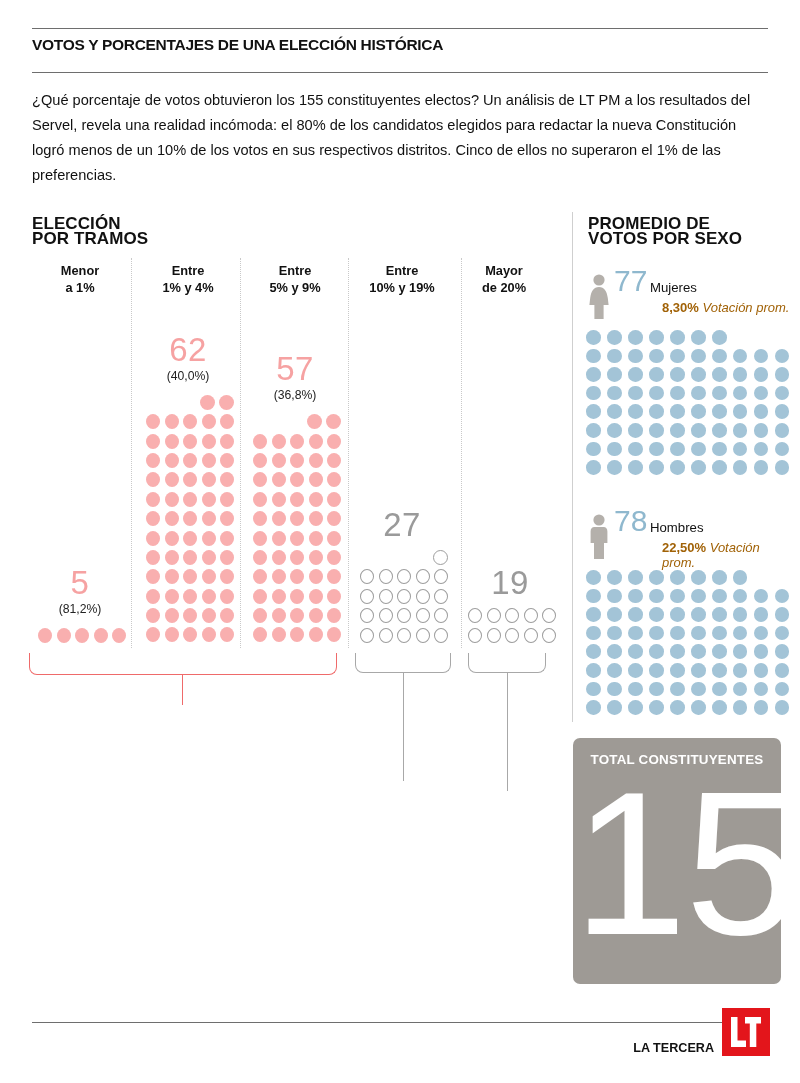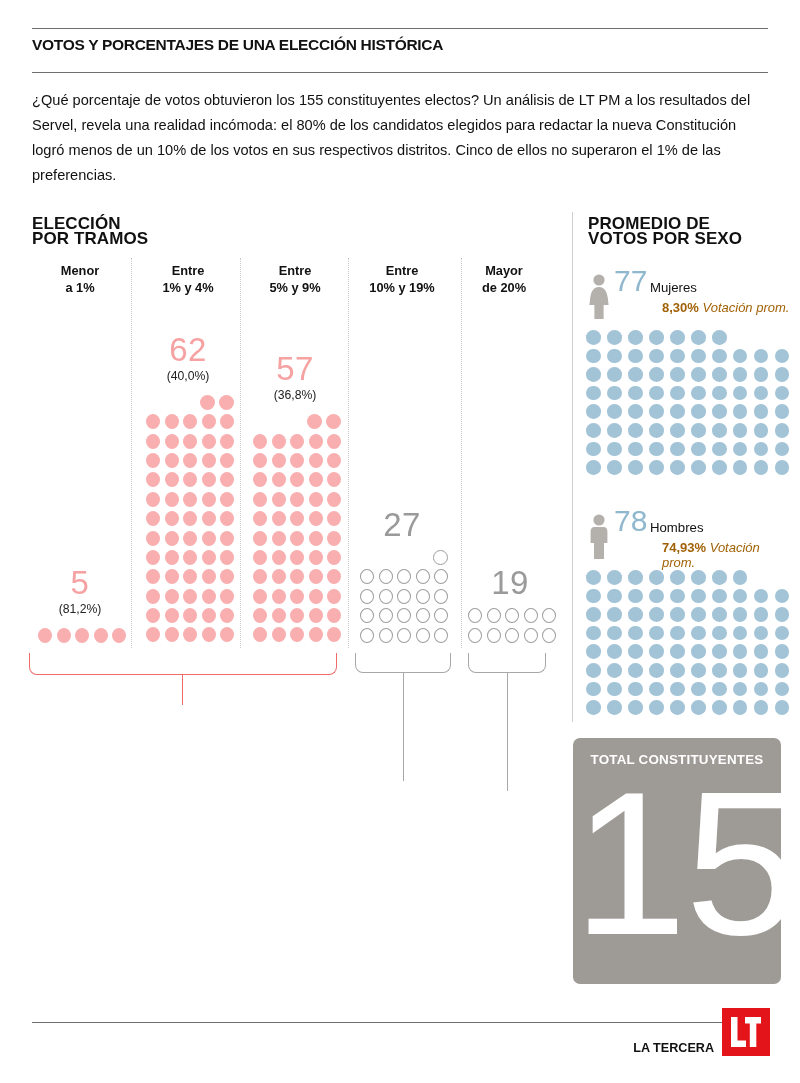--- a/index.html
+++ b/index.html
@@ -660,21 +660,21 @@
         </div>
       </div>
       <div class="sexo-block" style="top: 512px;">
         <div class="sexo-head">
           <div class="sexo-icon"><svg viewBox="0 0 26 46" width="26" height="46" aria-hidden="true">
               <circle cx="13" cy="6" r="5.6" fill="#B4B0AB"></circle>
               <path d="M8.4 13 L17.6 13 C20 13 21.4 14.8 21.4 17.4 L21.4 29 L18 29 L18 45 L8 45 L8 29 L4.6 29 L4.6 17.4 C4.6 14.8 6 13 8.4 13 Z" fill="#B4B0AB"></path>
             </svg></div>
           <div class="sexo-count">78</div>
           <div class="sexo-name">Hombres</div>
-          <div class="sexo-pct"><b>74,93%</b><i> Votación prom.</i></div>
+          <div class="sexo-pct"><b>22,50%</b><i> Votación prom.</i></div>
         </div>
       </div>
       <div class="sexo-grid" style="top: 570px;">
         <div class="dotrow" style="justify-content: flex-start;">
           <div class="dot blue" style="margin-left: 0px; margin-right: 6.4px;"></div>
           <div class="dot blue" style="margin-left: 0px; margin-right: 6.4px;"></div>
           <div class="dot blue" style="margin-left: 0px; margin-right: 6.4px;"></div>
           <div class="dot blue" style="margin-left: 0px; margin-right: 6.4px;"></div>
           <div class="dot blue" style="margin-left: 0px; margin-right: 6.4px;"></div>
           <div class="dot blue" style="margin-left: 0px; margin-right: 6.4px;"></div>

